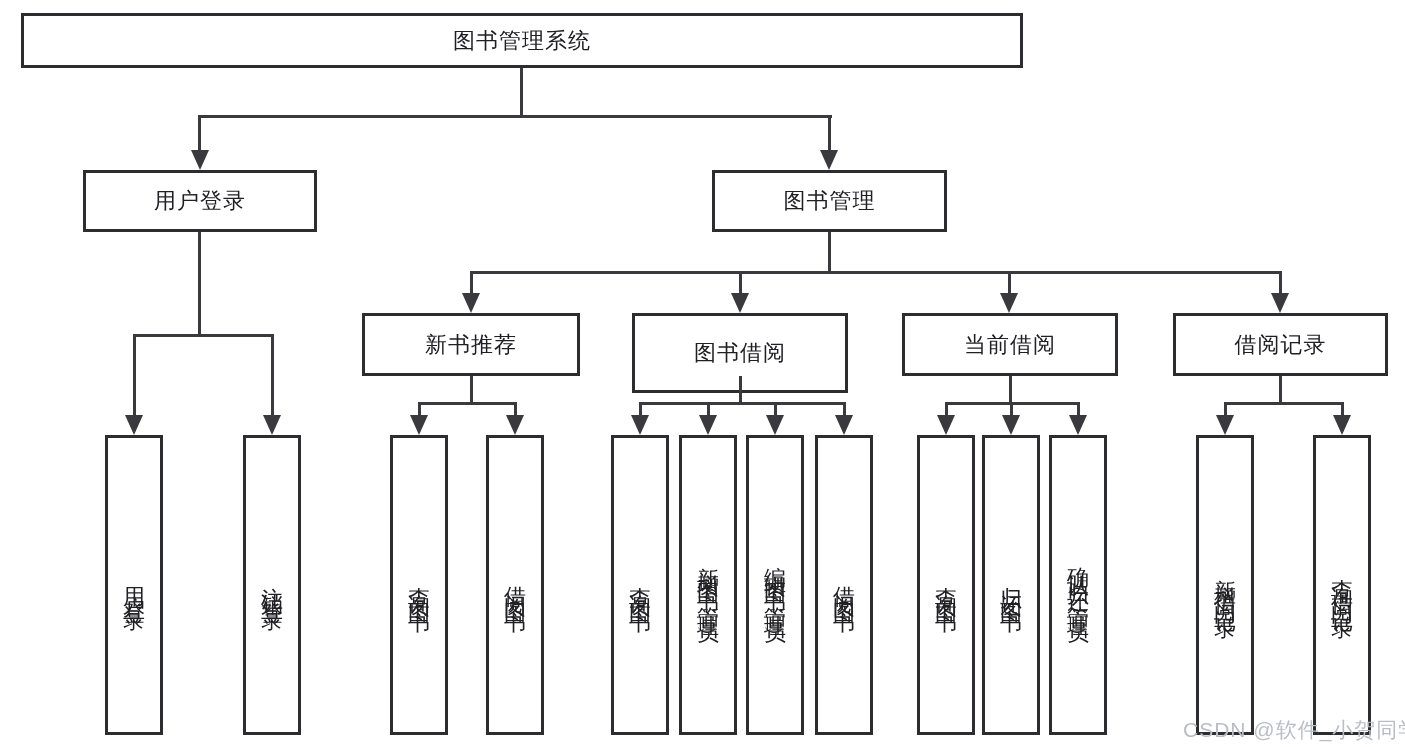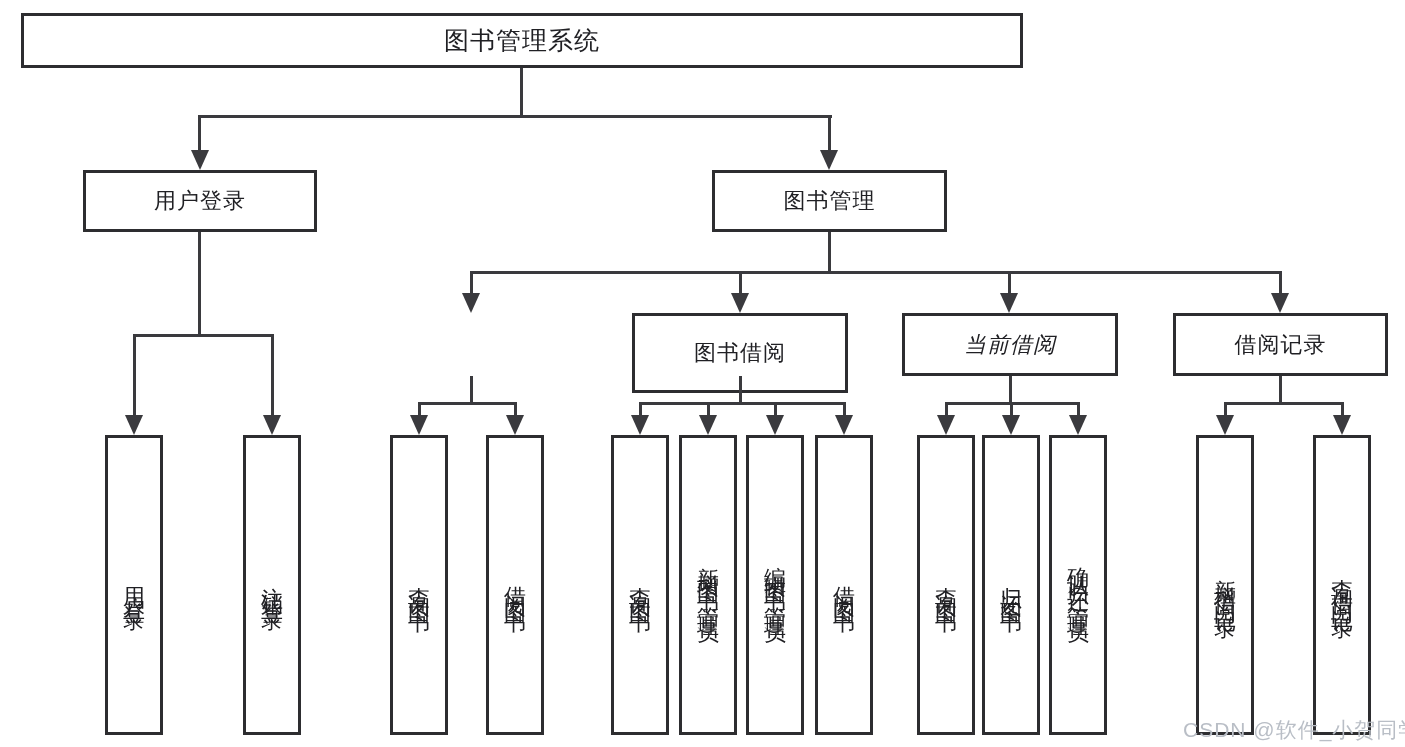--- a/index.html
+++ b/index.html
@@ -10,21 +10,21 @@
     --wm:#b9bec6;
   }
   html,body{margin:0;padding:0;background:#fff;}
   body{font-family:"Liberation Sans", sans-serif;}
   #canvas{position:relative;width:1405px;height:747px;background:var(--bg);overflow:hidden;}
   .box{
     position:absolute;background:#fff;border:3px solid var(--border);box-sizing:border-box;
     display:flex;align-items:center;justify-content:center;
     font-size:22px;color:var(--text);letter-spacing:1px;white-space:nowrap;
   }
-  .root{font-size:25px;}
+  .root{font-size:22px;}
   .leaf{white-space:normal;}
   .leaf span{
     writing-mode:vertical-rl;text-orientation:mixed;
     font-size:22px;letter-spacing:8px;line-height:1;color:var(--text);
   }
   .line{position:absolute;background:var(--line);}
   .arrow{
     position:absolute;width:0;height:0;
     border-left:9px solid transparent;border-right:9px solid transparent;
     border-top:20px solid var(--line);
@@ -62,22 +62,23 @@
   <div class="line" style="left:470px;top:271px;width:811px;height:3px;"></div>
   <div class="line" style="left:470px;top:271px;width:3px;height:26px;"></div>
   <div class="arrow" style="left:462px;top:293px;"></div>
   <div class="line" style="left:739px;top:271px;width:3px;height:26px;"></div>
   <div class="arrow" style="left:731px;top:293px;"></div>
   <div class="line" style="left:1008px;top:271px;width:3px;height:26px;"></div>
   <div class="arrow" style="left:1000px;top:293px;"></div>
   <div class="line" style="left:1279px;top:271px;width:3px;height:26px;"></div>
   <div class="arrow" style="left:1271px;top:293px;"></div>
 
+  <div class="box" style="left:362px;top:313px;width:218px;height:63px;">新书推荐</div>
   <div class="box" style="left:632px;top:313px;width:216px;height:80px;">图书借阅</div>
-  <div class="box" style="left:902px;top:313px;width:216px;height:63px;font-style:italic;">当前借阅</div>
+  <div class="box" style="left:902px;top:313px;width:216px;height:63px;">当前借阅</div>
   <div class="box" style="left:1173px;top:313px;width:215px;height:63px;">借阅记录</div>
 
   <div class="line" style="left:470px;top:376px;width:3px;height:29px;"></div>
   <div class="line" style="left:418px;top:402px;width:99px;height:3px;"></div>
   <div class="line" style="left:418px;top:402px;width:3px;height:15px;"></div>
   <div class="arrow" style="left:410px;top:415px;"></div>
   <div class="line" style="left:514px;top:402px;width:3px;height:15px;"></div>
   <div class="arrow" style="left:506px;top:415px;"></div>
 
   <div class="line" style="left:739px;top:376px;width:3px;height:29px;"></div>

